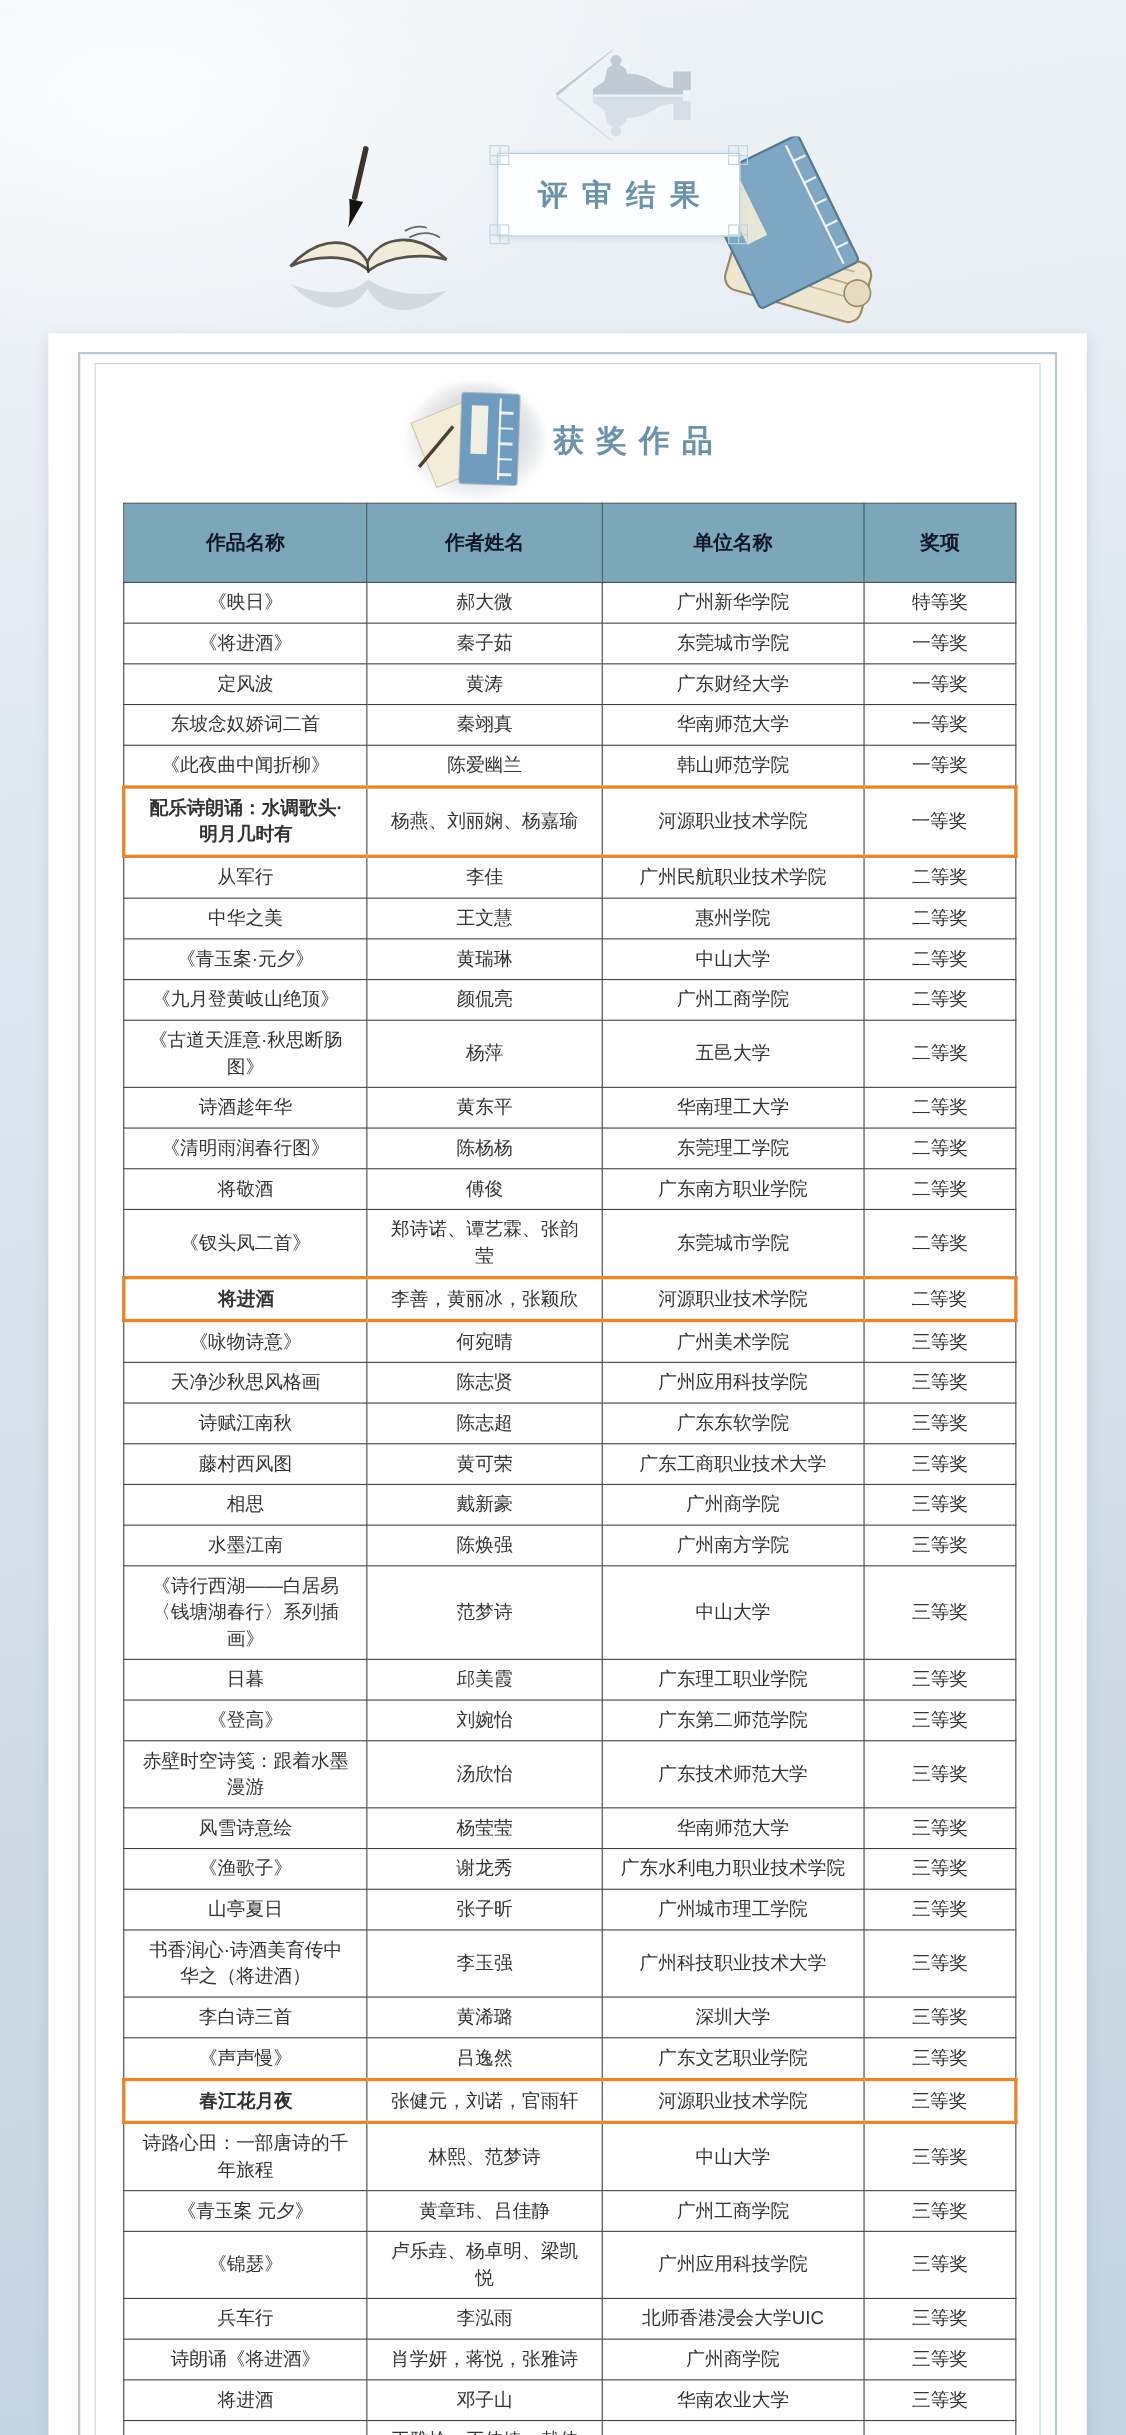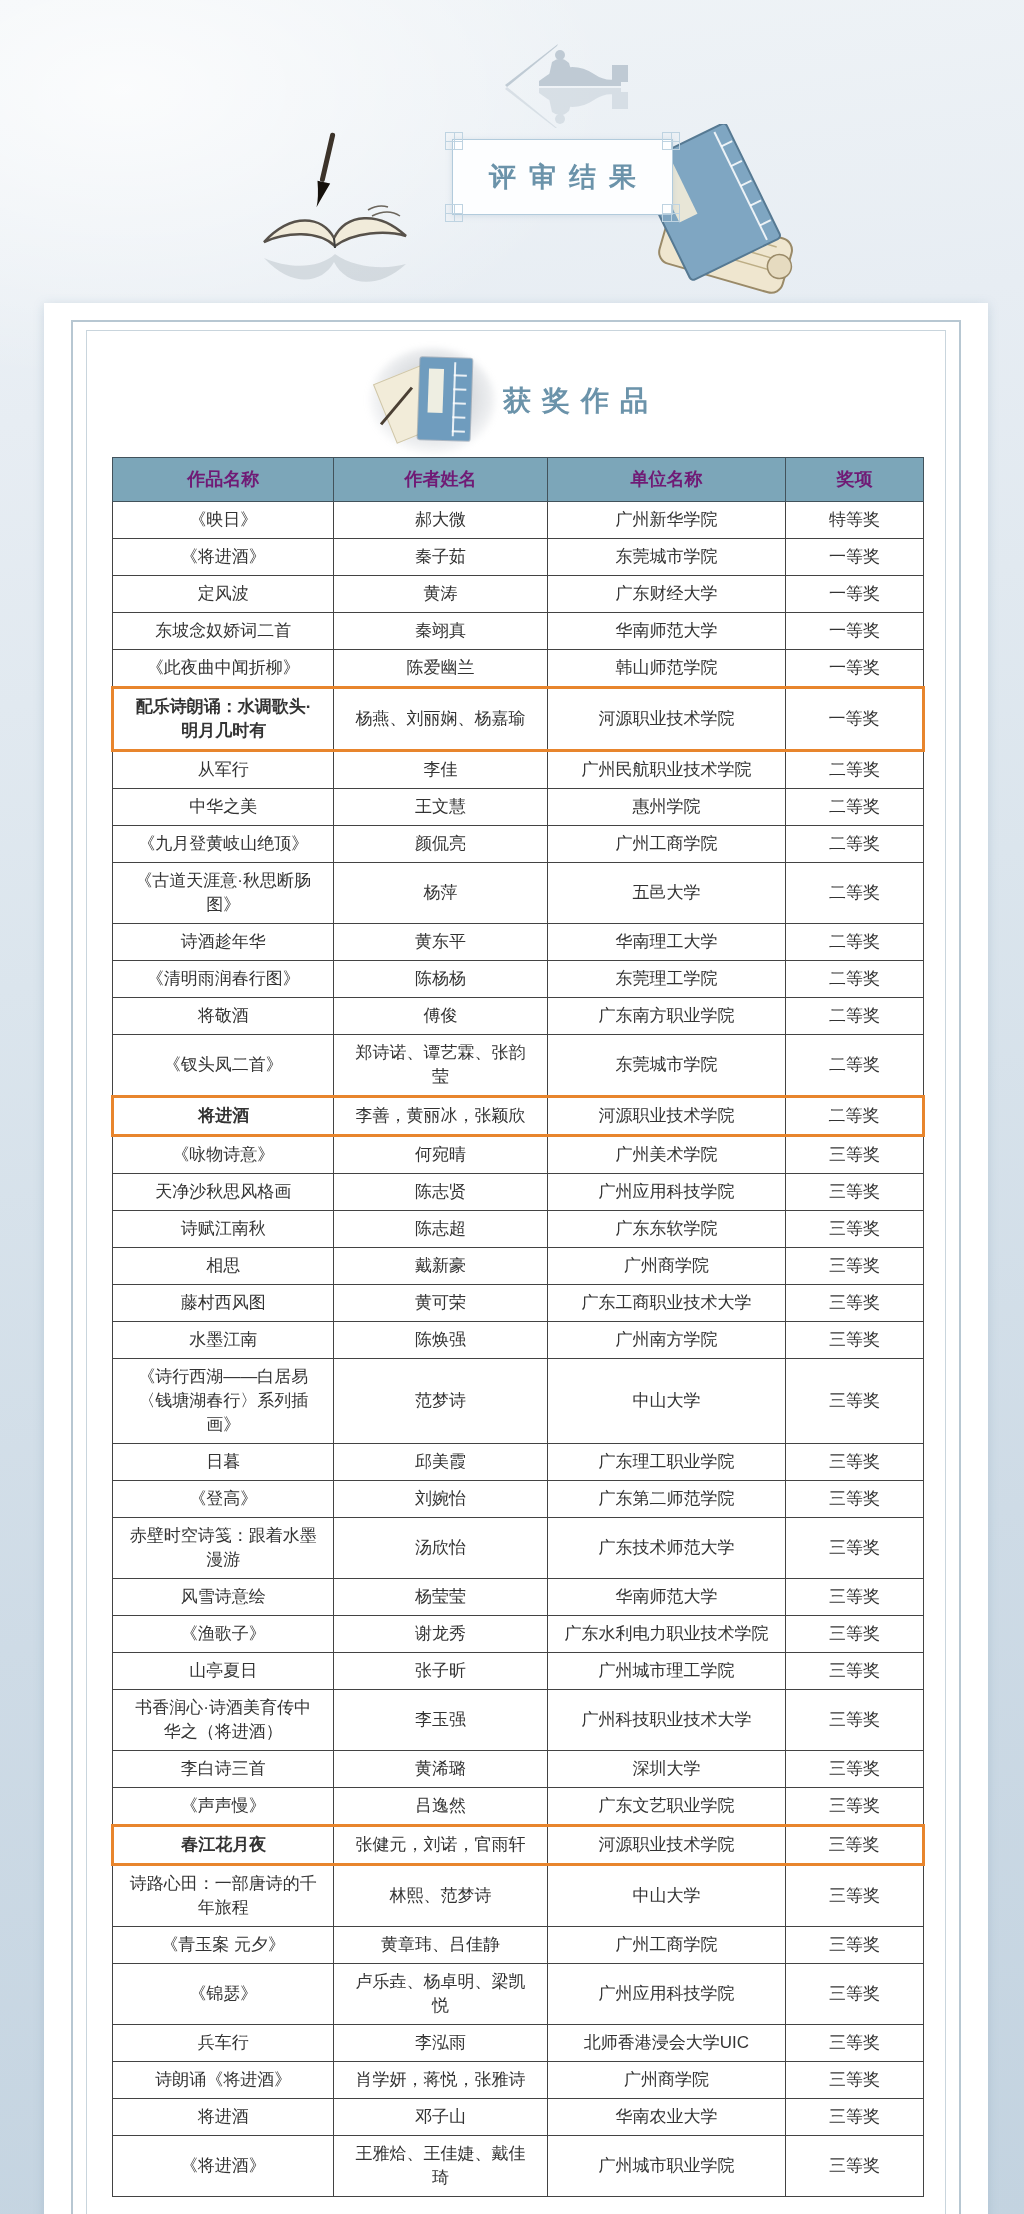--- a/index.html
+++ b/index.html
@@ -55,22 +55,22 @@
     box-shadow:0 0 0 1px rgba(80,105,130,.4); }
   .gi-note::before { content:""; position:absolute; left:9px; top:11px; width:15px; height:44px; background:rgba(248,244,228,.93); }
   .gi-note::after { content:""; position:absolute; right:5px; top:4px; bottom:4px; width:11px;
     border-left:2px solid rgba(255,255,255,.85);
     background:repeating-linear-gradient(to bottom, transparent 0 12px, rgba(255,255,255,.85) 12px 14px); }
   .section-title { font-size:28px; font-weight:bold; color:var(--accent_blue,#6d96ac); letter-spacing:11px; white-space:nowrap; }
 
   
   table.awards { position:absolute; left:67px; top:154px; width:814px; border-collapse:collapse; table-layout:fixed; background:#fff; }
   .awards th {
-    background:var(--header_bg,#7ca6b9); color:#701a75; font-size:18px; font-weight:bold;
-    padding:9px 6px; border:1px solid #42525b; line-height:25px; text-align:center;
+    background:var(--header_bg,#7ca6b9); color:#0f172a; font-size:18px; font-weight:bold;
+    padding:23px 6px; border:1px solid #42525b; line-height:25px; text-align:center;
   }
   .awards td {
     font-size:17px; color:#333333; text-align:center; vertical-align:middle;
     padding:6px 14px; border:1px solid #434343; line-height:24px; word-break:break-all;
   }
   .awards tr.hl > td { border-top:3px solid var(--highlight,#e8852d); border-bottom:3px solid var(--highlight,#e8852d); }
   .awards tr.hl > td:first-child { border-left:3px solid var(--highlight,#e8852d);font-weight:bold; }
   .awards tr.hl > td:last-child  { border-right:3px solid var(--highlight,#e8852d); }
 </style>
 </head>
@@ -202,20 +202,26 @@
             <td>广州民航职业技术学院</td>
             <td>二等奖</td>
           </tr>
           <tr>
             <td>中华之美</td>
             <td>王文慧</td>
             <td>惠州学院</td>
             <td>二等奖</td>
           </tr>
           <tr>
+            <td>《青玉案·元夕》</td>
+            <td>黄瑞琳</td>
+            <td>中山大学</td>
+            <td>二等奖</td>
+          </tr>
+          <tr>
             <td>《九月登黄岐山绝顶》</td>
             <td>颜侃亮</td>
             <td>广州工商学院</td>
             <td>二等奖</td>
           </tr>
           <tr>
             <td>《古道天涯意·秋思断肠图》</td>
             <td>杨萍</td>
             <td>五邑大学</td>
             <td>二等奖</td>
@@ -262,29 +268,29 @@
             <td>广州应用科技学院</td>
             <td>三等奖</td>
           </tr>
           <tr>
             <td>诗赋江南秋</td>
             <td>陈志超</td>
             <td>广东东软学院</td>
             <td>三等奖</td>
           </tr>
           <tr>
+            <td>藤村西风图</td>
+            <td>黄可荣</td>
+            <td>广东工商职业技术大学</td>
+            <td>三等奖</td>
+          </tr>
+          <tr>
             <td>相思</td>
             <td>戴新豪</td>
             <td>广州商学院</td>
-            <td>三等奖</td>
-          </tr>
-          <tr>
-            <td>藤村西风图</td>
-            <td>黄可荣</td>
-            <td>广东工商职业技术大学</td>
             <td>三等奖</td>
           </tr>
           <tr>
             <td>水墨江南</td>
             <td>陈焕强</td>
             <td>广州南方学院</td>
             <td>三等奖</td>
           </tr>
           <tr>
             <td>《诗行西湖——白居易〈钱塘湖春行〉系列插画》</td>

